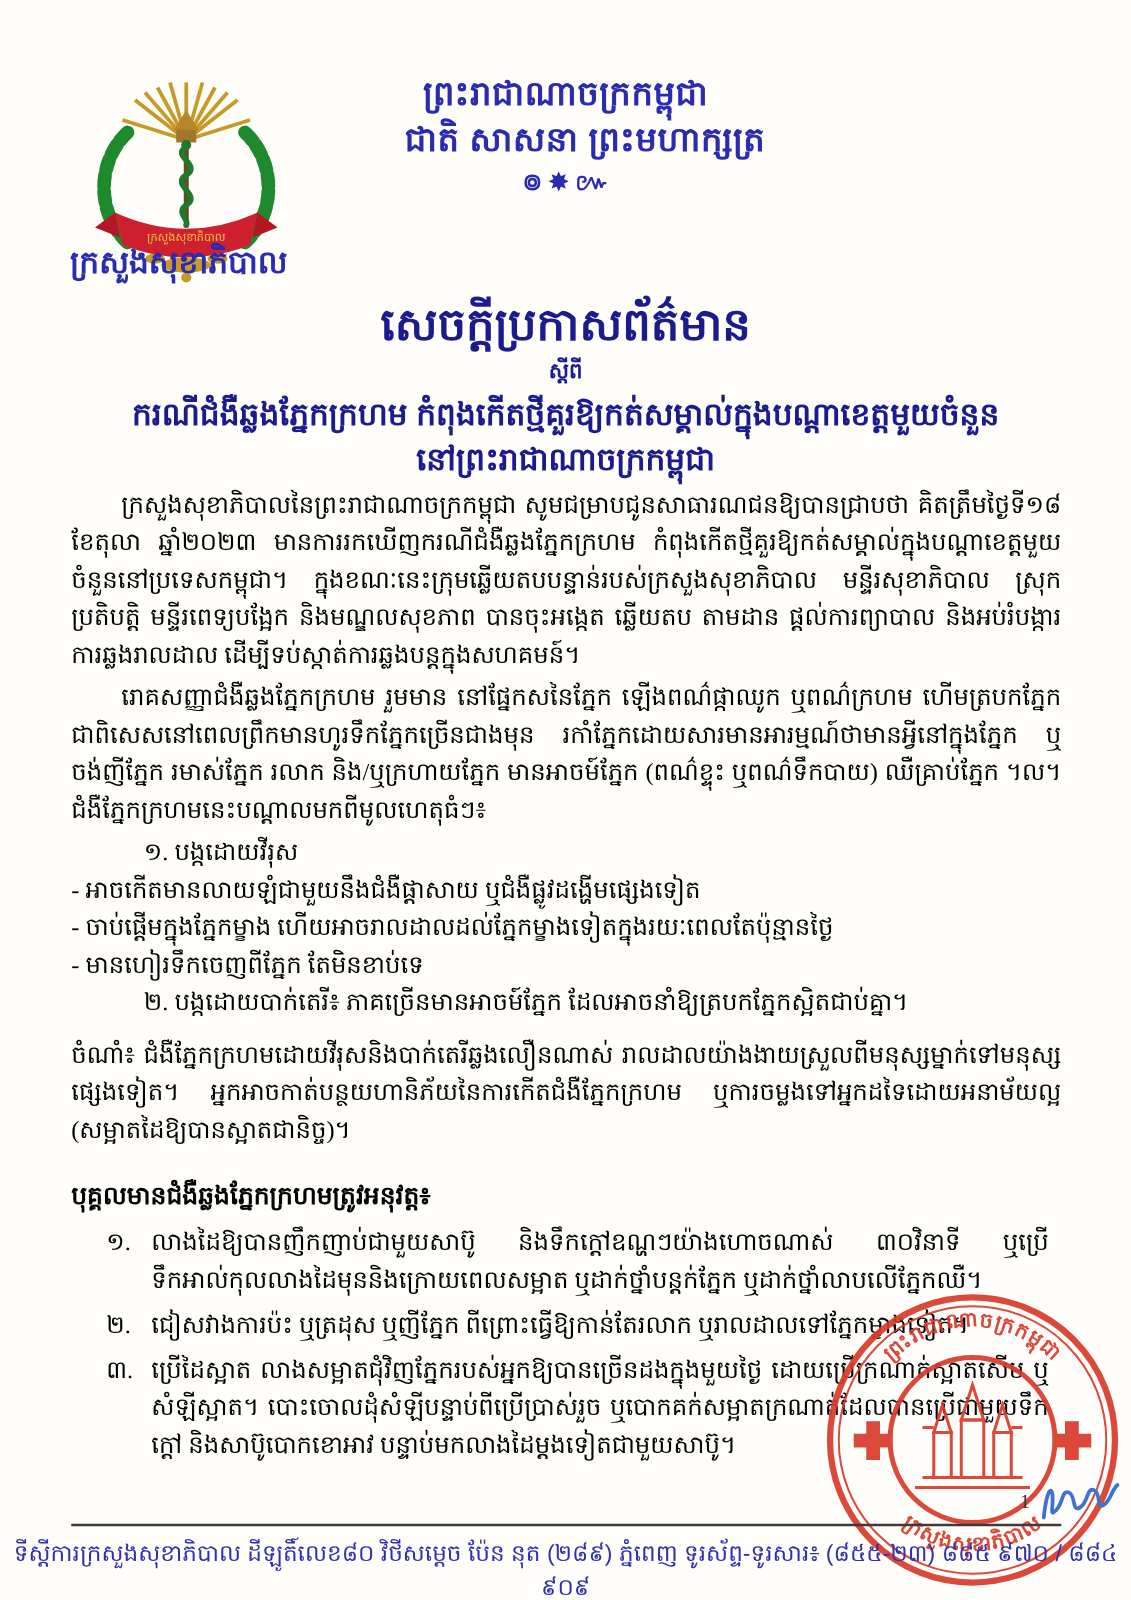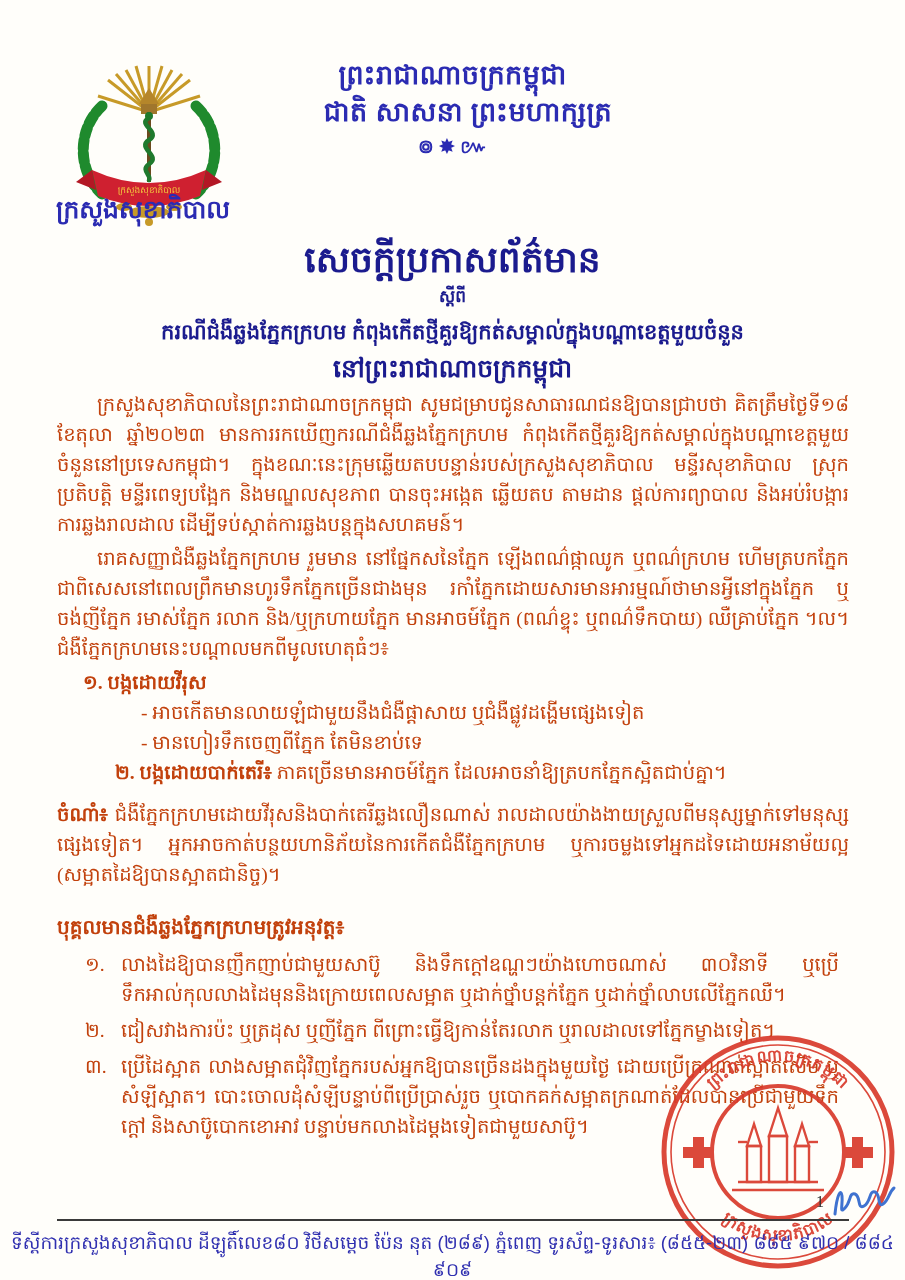--- a/index.html
+++ b/index.html
@@ -15,32 +15,32 @@
   .hdr .motto{font-size:27px;line-height:40px;letter-spacing:.5px;margin-left:31px;}
   .hdr .orn{font-size:19px;line-height:30px;color:#2b2bb2;}
   .ministry{position:absolute;left:56px;top:194px;font-size:25px;font-weight:bold;
        color:#2b2bb2;font-family:"Liberation Sans", sans-serif;}
 
   
   .title{position:absolute;left:0;top:240px;width:100%;text-align:center;
        color:#1b1b8e;font-family:"Liberation Sans", sans-serif;font-weight:bold;}
   .title .t1{font-size:36px;line-height:40px;}
   .title .t2{font-size:17px;line-height:34px;}
-  .title .t3{font-size:21px;line-height:36px;}
+  .title .t3{font-size:25px;line-height:36px;}
   .title .t4{font-size:25px;line-height:36px;}
 
   
-  .bodytxt{position:absolute;left:57px;top:390px;width:792px;color:#c2410c;
+  .bodytxt{position:absolute;left:57px;top:390px;width:792px;color:#000000;
        font-size:19.5px;line-height:30px;text-align:justify;}
   .bodytxt p{margin:0 0 4px 0;text-indent:40px;}
-  .cause-title{font-weight:bold;margin-left:26px;line-height:30px;}
-  .dash-item{margin-left:84px;line-height:30px;}
+  .cause-title{font-weight:normal;margin-left:58px;line-height:30px;}
+  .dash-item{line-height:30px;}
   .cause2{margin-left:58px;line-height:30px;}
   .note{margin-top:12px;line-height:30px;}
-  .bold{font-weight:bold;}
+  .bold{font-weight:normal;}
   .advice-heading{font-weight:bold;font-size:20px;margin-top:22px;margin-bottom:8px;
        font-family:"Liberation Sans", sans-serif;}
   .advice-item{display:flex;margin:4px 0 6px 28px;line-height:30px;}
   .advice-item .num{width:36px;flex:none;}
   .advice-item .txt{flex:1;padding-right:10px;}
 
   
   .stamp{position:absolute;left:658px;top:1032px;width:240px;height:240px;opacity:.92;}
   .pagenum{position:absolute;left:816px;top:1193px;font-size:16px;color:#333;}
   .signature{position:absolute;left:831px;top:1180px;width:66px;height:42px;}
@@ -108,20 +108,21 @@
     <div class="t3">ករណីជំងឺឆ្លងភ្នែកក្រហម កំពុងកើតថ្មីគួរឱ្យកត់សម្គាល់ក្នុងបណ្ដាខេត្តមួយចំនួន</div>
     <div class="t4">នៅព្រះរាជាណាចក្រកម្ពុជា</div>
   </div>
 
   <div class="bodytxt">
     <p>ក្រសួងសុខាភិបាលនៃព្រះរាជាណាចក្រកម្ពុជា សូមជម្រាបជូនសាធារណជនឱ្យបានជ្រាបថា គិតត្រឹមថ្ងៃទី១៨ ខែតុលា ឆ្នាំ២០២៣ មានការរកឃើញករណីជំងឺឆ្លងភ្នែកក្រហម កំពុងកើតថ្មីគួរឱ្យកត់សម្គាល់ក្នុងបណ្ដាខេត្តមួយចំនួននៅប្រទេសកម្ពុជា។ ក្នុងខណៈនេះក្រុមឆ្លើយតបបន្ទាន់របស់ក្រសួងសុខាភិបាល មន្ទីរសុខាភិបាល ស្រុកប្រតិបត្តិ មន្ទីរពេទ្យបង្អែក និងមណ្ឌលសុខភាព បានចុះអង្កេត ឆ្លើយតប តាមដាន ផ្ដល់ការព្យាបាល និងអប់រំបង្ការការឆ្លងរាលដាល ដើម្បីទប់ស្កាត់ការឆ្លងបន្តក្នុងសហគមន៍។</p>
     <p>រោគសញ្ញាជំងឺឆ្លងភ្នែកក្រហម រួមមាន នៅផ្នែកសនៃភ្នែក ឡើងពណ៌ផ្កាឈូក ឬពណ៌ក្រហម ហើមត្របកភ្នែកជាពិសេសនៅពេលព្រឹកមានហូរទឹកភ្នែកច្រើនជាងមុន រកាំភ្នែកដោយសារមានអារម្មណ៍ថាមានអ្វីនៅក្នុងភ្នែក ឬចង់ញីភ្នែក រមាស់ភ្នែក រលាក និង/ឬក្រហាយភ្នែក មានអាចម៍ភ្នែក (ពណ៌ខ្ទុះ ឬពណ៌ទឹកបាយ) ឈឺគ្រាប់ភ្នែក ។ល។ ជំងឺភ្នែកក្រហមនេះបណ្ដាលមកពីមូលហេតុធំៗ៖</p>
 
     <div class="cause-title">១. បង្កដោយវីរុស</div>
     <div class="dash-item">- អាចកើតមានលាយឡំជាមួយនឹងជំងឺផ្ដាសាយ ឬជំងឺផ្លូវដង្ហើមផ្សេងទៀត</div>
+    <div class="dash-item">- ចាប់ផ្ដើមក្នុងភ្នែកម្ខាង ហើយអាចរាលដាលដល់ភ្នែកម្ខាងទៀតក្នុងរយៈពេលតែប៉ុន្មានថ្ងៃ</div>
     <div class="dash-item">- មានហៀរទឹកចេញពីភ្នែក តែមិនខាប់ទេ</div>
 
     <div class="cause2">
       <span class="bold">២. បង្កដោយបាក់តេរី៖</span>
       <span>ភាគច្រើនមានអាចម៍ភ្នែក ដែលអាចនាំឱ្យត្របកភ្នែកស្អិតជាប់គ្នា។</span>
     </div>
 
     <div class="note">
       <span class="bold">ចំណាំ៖</span>
       <span>ជំងឺភ្នែកក្រហមដោយវីរុសនិងបាក់តេរីឆ្លងលឿនណាស់ រាលដាលយ៉ាងងាយស្រួលពីមនុស្សម្នាក់ទៅមនុស្សផ្សេងទៀត។ អ្នកអាចកាត់បន្ថយហានិភ័យនៃការកើតជំងឺភ្នែកក្រហម ឬការចម្លងទៅអ្នកដទៃដោយអនាម័យល្អ (សម្អាតដៃឱ្យបានស្អាតជានិច្ច)។</span>

